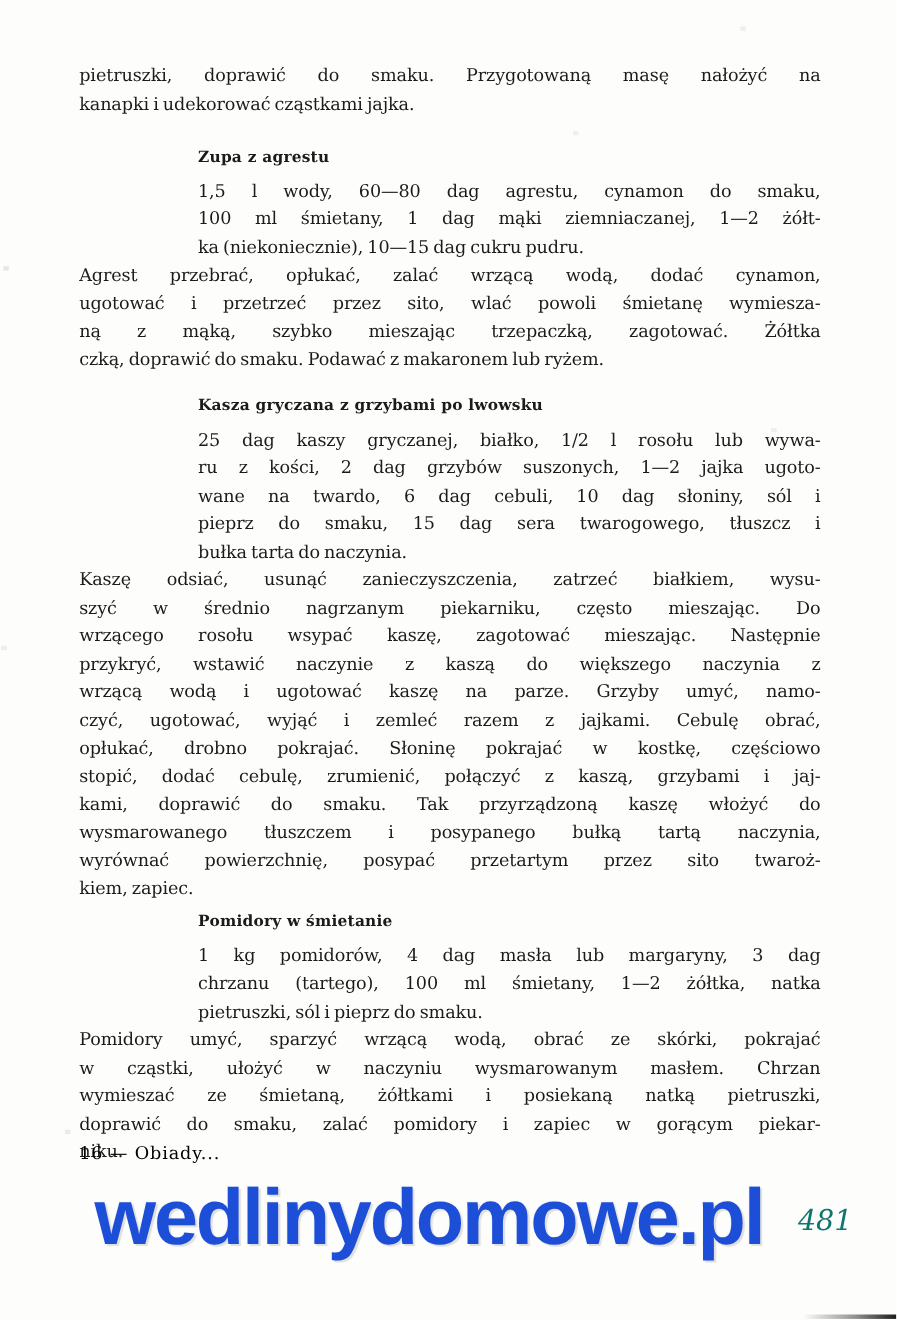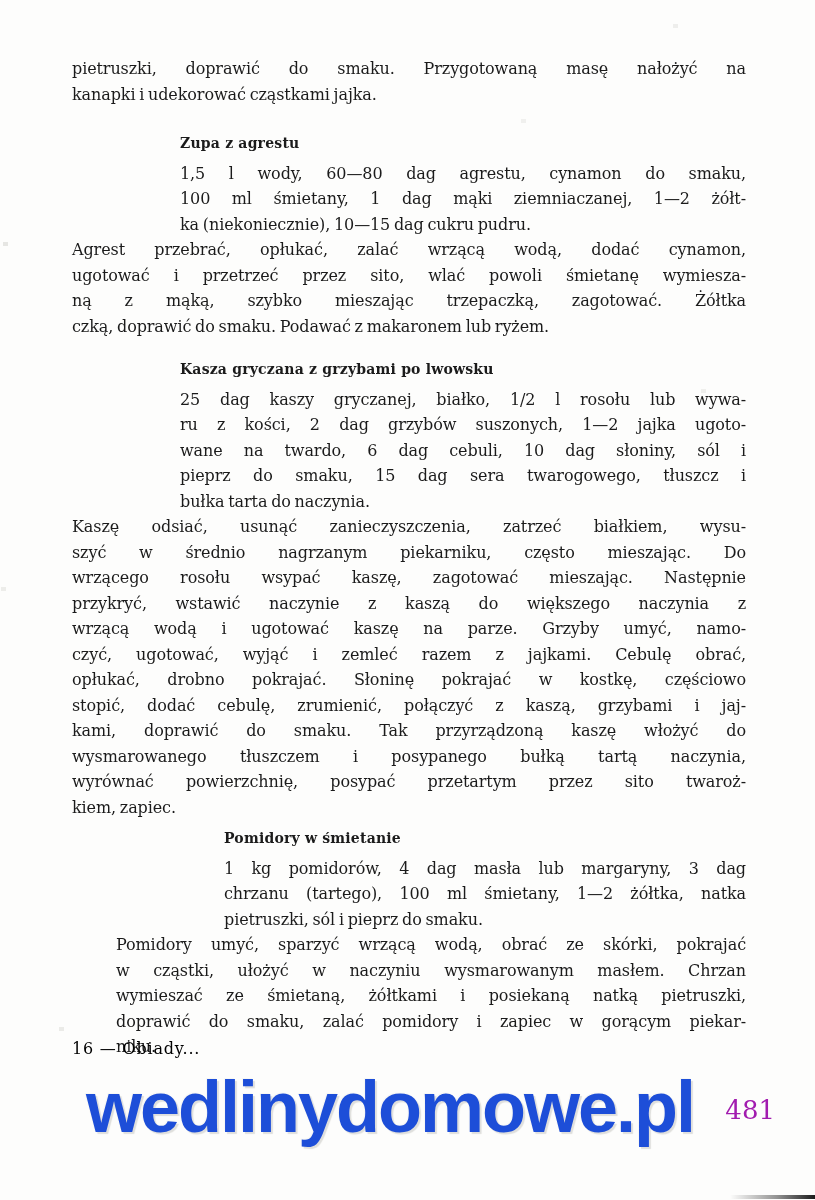--- a/index.html
+++ b/index.html
@@ -35,21 +35,21 @@
   .indent { margin-left: 108px; }
   .rtitle {
     margin: 0 0 4px 108px;
     font-size: 14px;
     line-height: 25.5px;
     font-weight: bold;
     letter-spacing: 0.2px;
   }
   .gap-lg { margin-top: 24px; }
   .gap-md { margin-top: 18px; }
-  .gap-sm { margin-top: 6px; margin-left: 44px; }
+  .gap-sm { margin-top: 6px; }
   .watermark {
     position: absolute;
     left: 86px;
     top: 1068px;
     z-index: 1;
     font-family: Liberation Sans, sans-serif;
     font-weight: bold;
     font-size: 72px;
     line-height: 1.1;
     letter-spacing: -2px;
@@ -66,21 +66,22 @@
     font-size: 16px;
     letter-spacing: 0.8px;
     color: #000000;
   }
   .page-number {
     position: absolute;
     right: 40px;
     top: 1095px;
     z-index: 3;
     font-size: 26px;
-    color: #a21caf;
+    color: #0f766e;
+    font-style: italic;
   }
   .corner-streak {
     position: absolute;
     right: 0;
     bottom: 1px;
     width: 85px;
     height: 4px;
     z-index: 4;
     background: linear-gradient(to right, rgba(30,30,30,0), rgba(60,60,60,0.55) 55%, rgba(15,15,15,0.95));
   }

